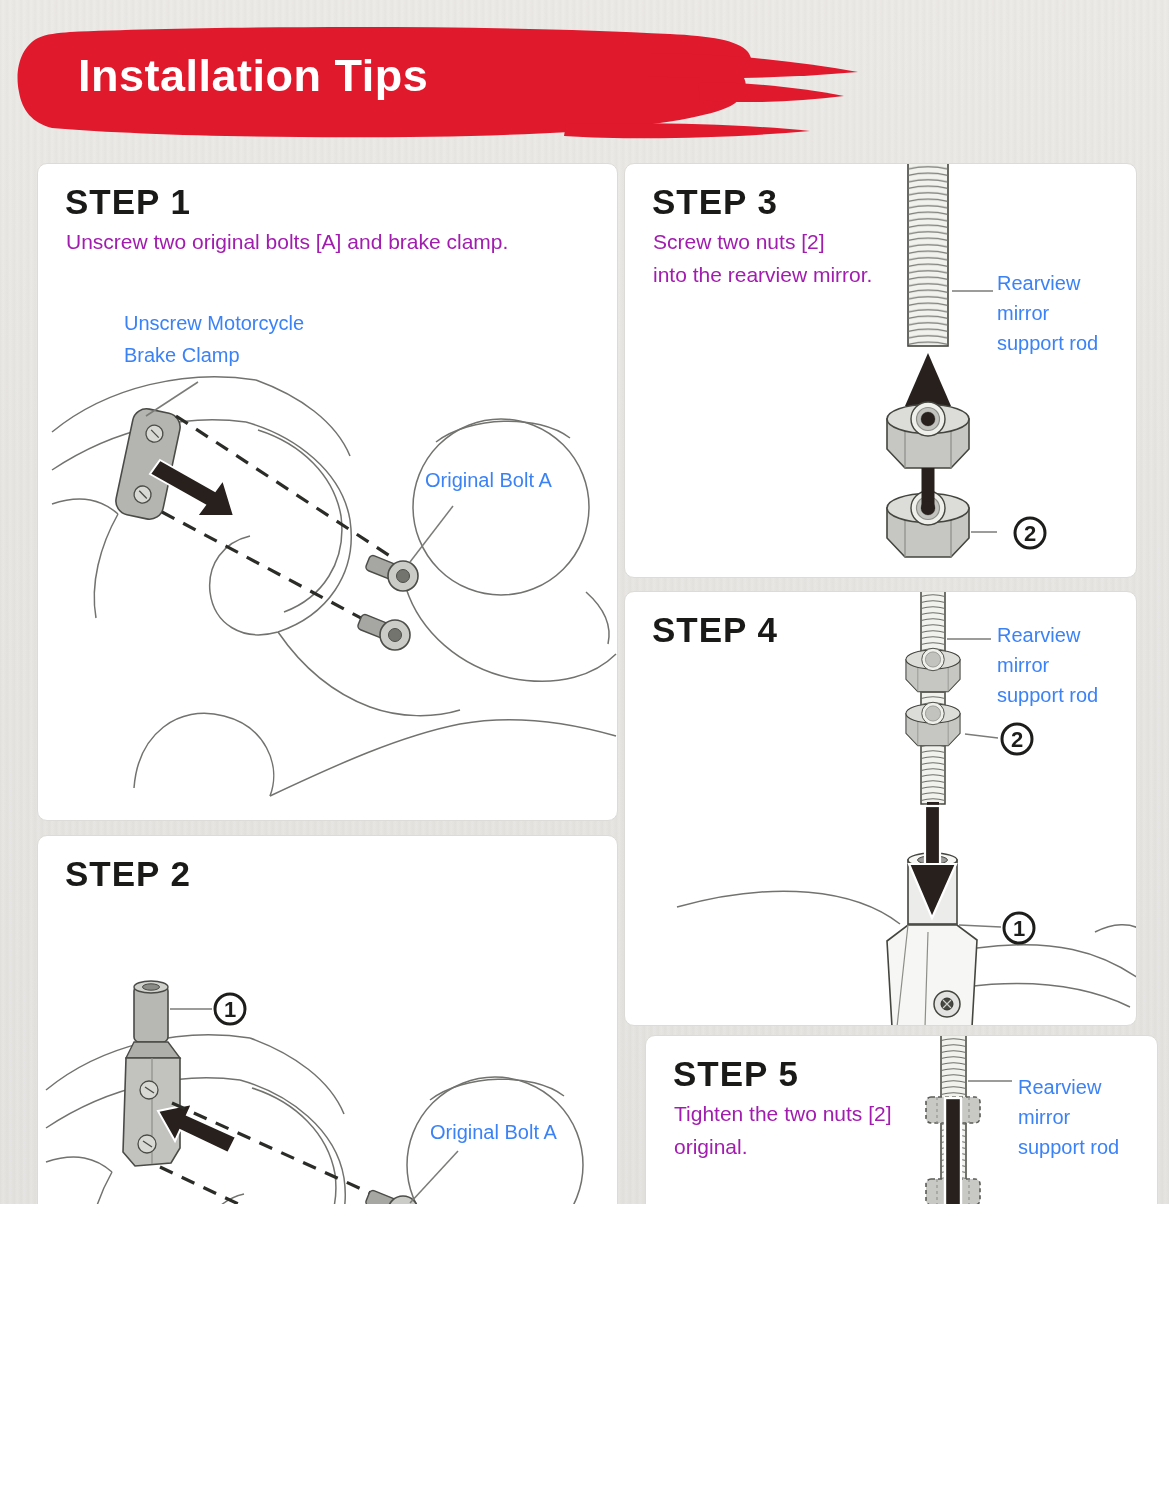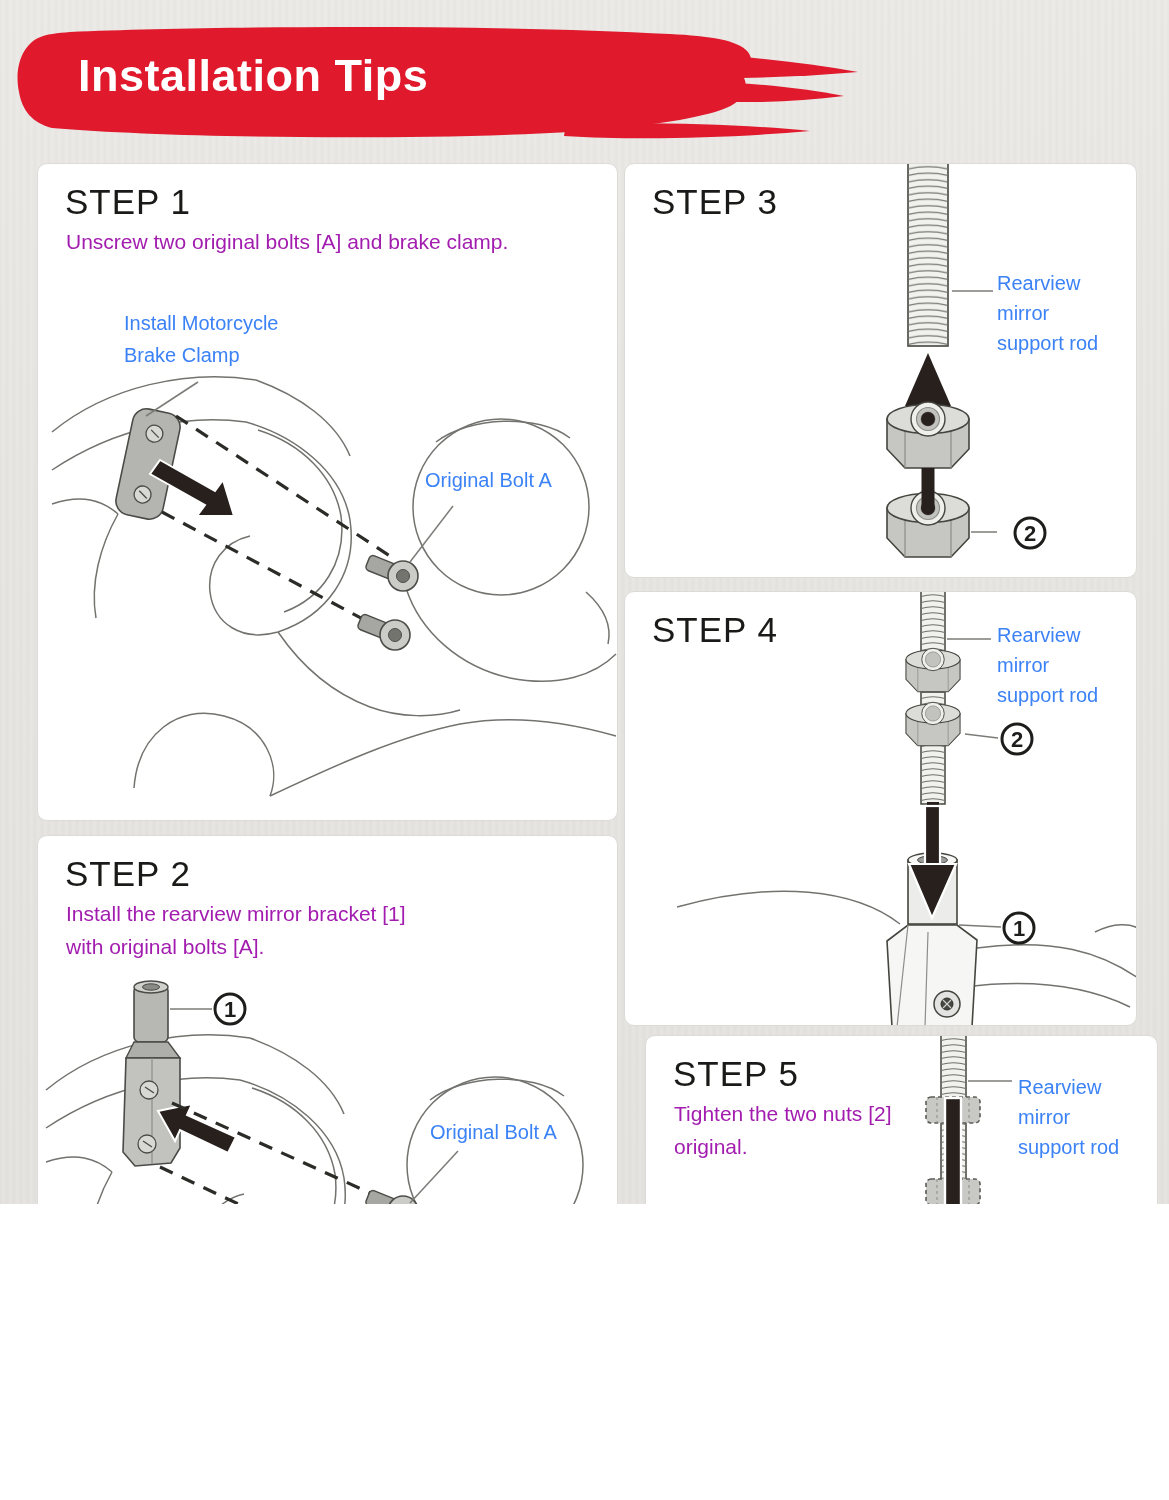--- a/index.html
+++ b/index.html
@@ -16,21 +16,21 @@
   .page-title{
     position:absolute;left:78px;top:50px;margin:0;
     font-size:45px;font-weight:bold;letter-spacing:0.5px;color:#ffffff;
   }
   .panel{
     position:absolute;background:#ffffff;border:1px solid #dcdbd7;border-radius:10px;
     box-sizing:border-box;overflow:hidden;
   }
   .step-title{
     position:absolute;left:27px;top:18px;margin:0;
-    font-size:35px;font-weight:normal;letter-spacing:1px;color:#1a1a18;
+    font-size:35px;font-weight:bold;letter-spacing:1px;color:#1a1a18;
   }
   .step-desc{
     position:absolute;left:28px;top:62px;margin:0;
     font-size:21px;line-height:1.55;color:#a21caf;
   }
   .dline{display:block;}
   .diagram{position:absolute;left:0;top:0;pointer-events:none;}
   .part-label{
     position:absolute;font-size:20px;line-height:1.6;color:#3b82f6;
   }
@@ -107,21 +107,21 @@
       <g stroke="#7b7b77" stroke-width="1.5" fill="none">
         <path d="M160,218 L108,252"></path>
         <path d="M415,342 L372,398"></path>
       </g>
     </svg>
     <h2 class="step-title">STEP 1</h2>
     <p class="step-desc">
       <span class="dline">Unscrew two original bolts [A] and brake clamp.</span>
     </p>
     <div class="part-label" style="left:86px;top:143px;width:230px;">
-      <span class="dline">Install Motorcycle</span>
+      <span class="dline">Unscrew Motorcycle</span>
       <span class="dline">Brake Clamp</span>
     </div>
     <div class="part-label" style="left:387px;top:300px;width:170px;">Original Bolt A</div>
   </section>
 
   <section class="panel" style="left:37px;top:835px;width:581px;height:614px;">
     <svg class="diagram" width="581" height="614" viewBox="0 0 581 614">
       <defs>
         <g id="boltP2">
           <rect x="-38" y="-8" width="32" height="16" rx="4" fill="#a6a6a3" stroke="#4c4c48" stroke-width="1.5" transform="rotate(22)"></rect>
@@ -169,24 +169,20 @@
 
       <use href="#boltP2" transform="translate(365,375)"></use>
       <use href="#boltP2" transform="translate(357,441)"></use>
 
       <g stroke="#7b7b77" stroke-width="1.5" fill="none">
         <path d="M132,173 L174,173"></path>
         <path d="M420,315 L372,367"></path>
       </g>
     </svg>
     <h2 class="step-title">STEP 2</h2>
-    <p class="step-desc">
-      <span class="dline">Install the rearview mirror bracket [1]</span>
-      <span class="dline">with original bolts [A].</span>
-    </p>
     <div class="callout" style="left:192px;top:173px;">
       <span>1</span>
     </div>
     <div class="part-label" style="left:392px;top:280px;width:170px;">Original Bolt A</div>
   </section>
 
   <section class="panel" style="left:624px;top:163px;width:513px;height:415px;">
     <svg class="diagram" width="513" height="415" viewBox="0 0 513 415">
       <defs>
         <pattern id="thr3" x="283" y="0" width="40" height="6.5" patternUnits="userSpaceOnUse">
@@ -220,20 +216,24 @@
         <rect x="296.5" y="304" width="13" height="40"></rect>
         <circle cx="303" cy="344" r="7"></circle>
       </g>
 
       <g stroke="#7b7b77" stroke-width="1.5" fill="none">
         <path d="M327,127 L368,127"></path>
         <path d="M346,368 L372,368"></path>
       </g>
     </svg>
     <h2 class="step-title">STEP 3</h2>
+    <p class="step-desc">
+      <span class="dline">Screw two nuts [2]</span>
+      <span class="dline">into the rearview mirror.</span>
+    </p>
     <div class="part-label tight" style="left:372px;top:104px;width:140px;">
       <span class="dline">Rearview</span>
       <span class="dline">mirror</span>
       <span class="dline">support rod</span>
     </div>
     <div class="callout" style="left:405px;top:369px;">
       <span>2</span>
     </div>
   </section>
 

